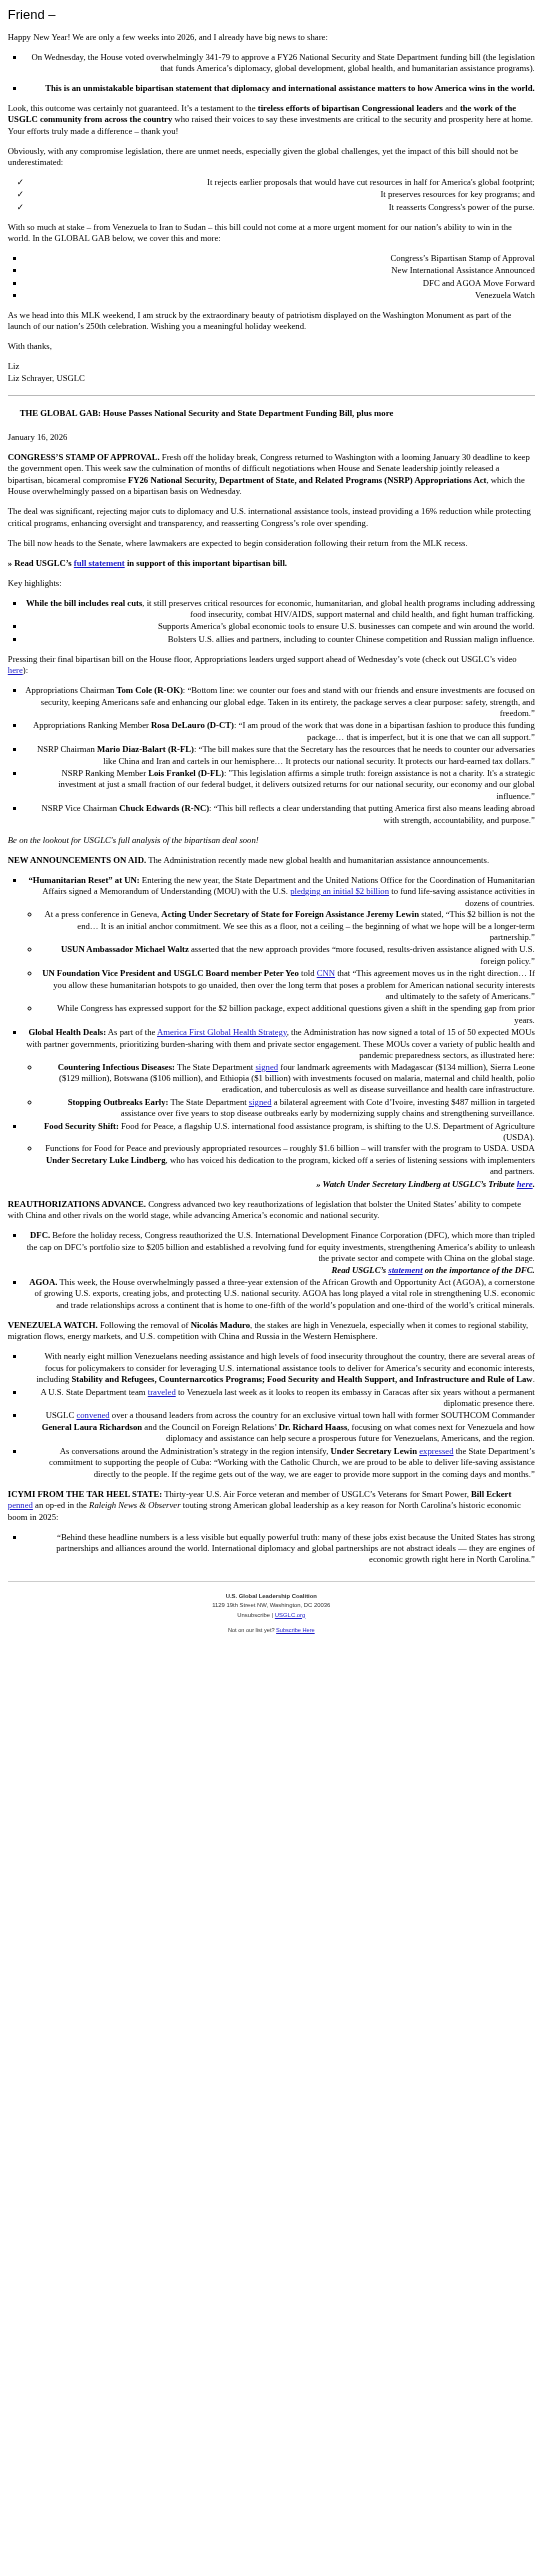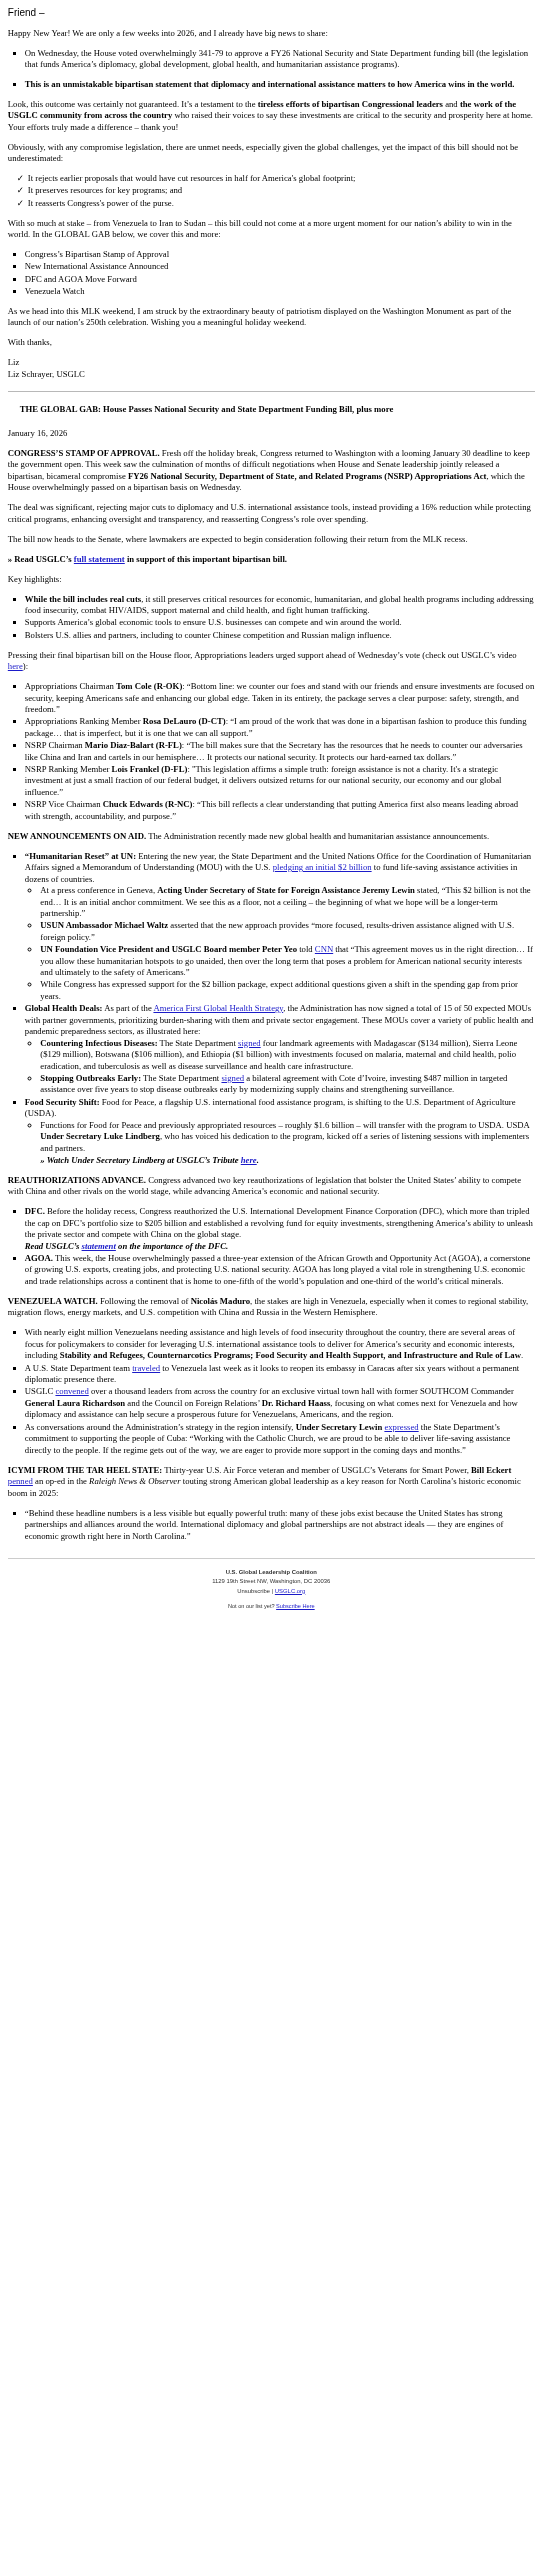--- a/index.html
+++ b/index.html
@@ -6,24 +6,24 @@
   body {
     width:543px;
     background:#ffffff;
     font-family:"Liberation Serif", serif;
     font-size:8.7px;
     line-height:1.32;
     color:#000000;
   }
   .page { padding:6.2px 7.8px 0 7.8px; width:527px; }
   p { margin:0 0 8.5px 0; }
-  .salutation { font-family:"Liberation Sans", sans-serif; font-size:10px; margin:0 0 8.5px 0; }
+  .salutation { font-family:"Liberation Sans", sans-serif; font-size:13px; margin:0 0 8.5px 0; }
   ul { margin:0 0 8.5px 0; padding-left:17px; list-style-type:square; }
   ul ul { margin:0; padding-left:15.5px; list-style-type:circle; }
-  li { margin:0 0 0.8px 0; }
+  li { margin:0 0 0.8px 0;text-align:right; }
   ul.spaced > li { margin-bottom:7.8px; }
   b, strong { font-weight:bold; }
   i, em { font-style:italic; }
   a { color:#1b1bc9; text-decoration:underline; }
   .checklist { list-style:none; padding-left:20px; margin:0 0 8.5px 0; }
   .checklist li { position:relative; }
   .checklist li .chk { position:absolute; left:-11px; top:0; }
   .rule { border:0; border-top:0.8px solid #b8b8b8; margin:11px 0 11px 0; height:0; }
   .gab-title { font-weight:bold; margin:12px; }
   .gab-date { margin:0 0 8.5px 0; }
@@ -117,20 +117,21 @@
   </p>
 
   <ul>
     <li><span>Appropriations Chairman </span><b>Tom Cole (R-OK)</b><span>: “Bottom line: we counter our foes and stand with our friends and ensure investments are focused on security, keeping Americans safe and enhancing our global edge. Taken in its entirety, the package serves a clear purpose: safety, strength, and freedom.”</span></li>
     <li><span>Appropriations Ranking Member </span><b>Rosa DeLauro (D-CT)</b><span>: “I am proud of the work that was done in a bipartisan fashion to produce this funding package… that is imperfect, but it is one that we can all support.”</span></li>
     <li><span>NSRP Chairman </span><b>Mario Diaz-Balart (R-FL)</b><span>: “The bill makes sure that the Secretary has the resources that he needs to counter our adversaries like China and Iran and cartels in our hemisphere… It protects our national security. It protects our hard-earned tax dollars.”</span></li>
     <li><span>NSRP Ranking Member </span><b>Lois Frankel (D-FL)</b><span>: "This legislation affirms a simple truth: foreign assistance is not a charity. It's a strategic investment at just a small fraction of our federal budget, it delivers outsized returns for our national security, our economy and our global influence.”</span></li>
     <li><span>NSRP Vice Chairman </span><b>Chuck Edwards (R-NC)</b><span>: “This bill reflects a clear understanding that putting America first also means leading abroad with strength, accountability, and purpose.”</span></li>
   </ul>
 
+  <p><i>Be on the lookout for USGLC's full analysis of the bipartisan deal soon!</i></p>
 
   <p>
     <b class="sec-head">NEW ANNOUNCEMENTS ON AID.</b><span> The Administration recently made new global health and humanitarian assistance announcements.</span>
   </p>
 
   <ul>
     <li>
       <b>“Humanitarian Reset” at UN:</b><span> Entering the new year, the State Department and the United Nations Office for the Coordination of Humanitarian Affairs signed a Memorandum of Understanding (MOU) with the U.S. </span><a href="#">pledging an initial $2 billion</a><span> to fund life-saving assistance activities in dozens of countries.</span>
       <ul>
         <li><span>At a press conference in Geneva, </span><b>Acting Under Secretary of State for Foreign Assistance Jeremy Lewin</b><span> stated, “This $2 billion is not the end… It is an initial anchor commitment. We see this as a floor, not a ceiling – the beginning of what we hope will be a longer-term partnership.”</span></li>

